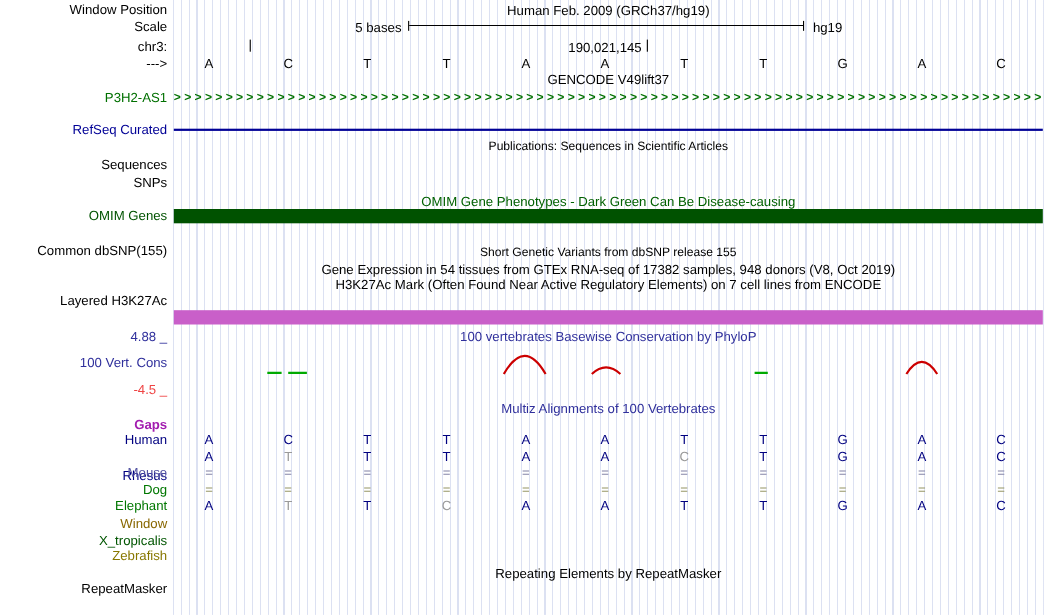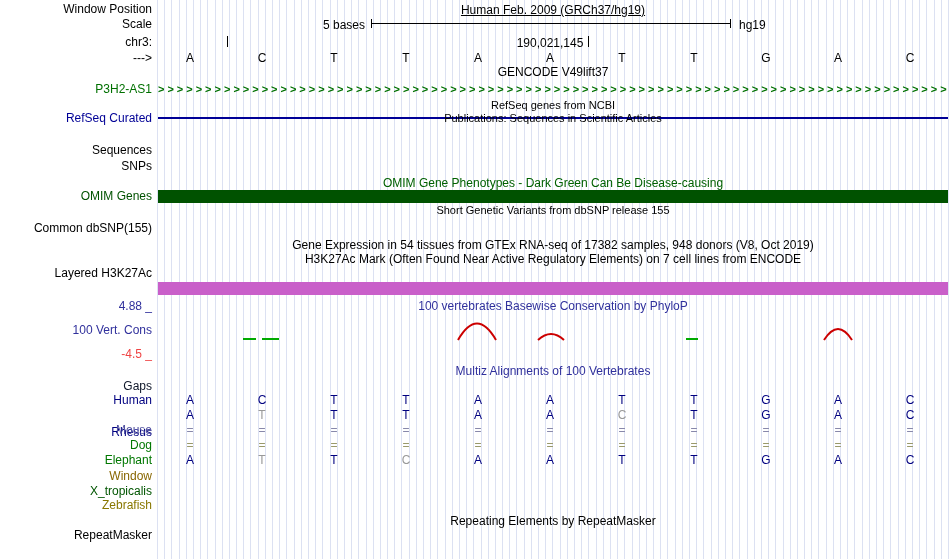--- a/index.html
+++ b/index.html
@@ -17,21 +17,21 @@
     position:absolute; left:0; width:152px; text-align:right;
     height:13px; line-height:13px; white-space:nowrap;
   }
   .ctitle {
     position:absolute; left:158px; width:790px; text-align:center;
     height:13px; line-height:13px; white-space:nowrap;
   }
   .small { font-size:11px; }
   .hdr {
     position:absolute; left:158px; top:3px; width:790px; height:13px;
-    display:flex; justify-content:center; gap:30px; white-space:nowrap;text-decoration:underline;
+    display:flex; justify-content:center; gap:30px; white-space:nowrap;
   }
   .scale-text { position:absolute; left:158px; top:18px; width:207px; text-align:right; }
   .scale-bar {
     position:absolute; left:371px; top:19px; width:360px; height:9px;
     border-left:1px solid #000; border-right:1px solid #000;
     background:linear-gradient(to bottom,transparent 4px,#000 4px,#000 5px,transparent 5px);
   }
   .scale-right { position:absolute; left:739px; top:18px; }
   .coord { position:absolute; left:470px; top:36px; width:160px; text-align:center; }
   .tick { position:absolute; width:1px; height:11px; background:#000; }
@@ -80,33 +80,32 @@
       <span class="cell" style="left: 658px; color: rgb(0, 0, 0);">T</span>
       <span class="cell" style="left: 730px; color: rgb(0, 0, 0);">G</span>
       <span class="cell" style="left: 802px; color: rgb(0, 0, 0);">A</span>
       <span class="cell" style="left: 874px; color: rgb(0, 0, 0);">C</span>
     </div>
 
   <div class="ctitle" style="top:66px">GENCODE V49lift37</div>
   <div class="llabel" style="top: 83px; color: rgb(0, 112, 0);">P3H2-AS1</div>
   <div class="arrows" style="color: rgb(0, 112, 0);">&gt;&gt;&gt;&gt;&gt;&gt;&gt;&gt;&gt;&gt;&gt;&gt;&gt;&gt;&gt;&gt;&gt;&gt;&gt;&gt;&gt;&gt;&gt;&gt;&gt;&gt;&gt;&gt;&gt;&gt;&gt;&gt;&gt;&gt;&gt;&gt;&gt;&gt;&gt;&gt;&gt;&gt;&gt;&gt;&gt;&gt;&gt;&gt;&gt;&gt;&gt;&gt;&gt;&gt;&gt;&gt;&gt;&gt;&gt;&gt;&gt;&gt;&gt;&gt;&gt;&gt;&gt;&gt;&gt;&gt;&gt;&gt;&gt;&gt;&gt;&gt;&gt;&gt;&gt;&gt;&gt;&gt;&gt;&gt;&gt;&gt;&gt;&gt;&gt;&gt;&gt;&gt;&gt;&gt;&gt;&gt;&gt;&gt;&gt;&gt;&gt;&gt;&gt;&gt;&gt;&gt;&gt;&gt;&gt;&gt;&gt;&gt;&gt;&gt;&gt;&gt;&gt;&gt;&gt;&gt;&gt;&gt;&gt;&gt;&gt;&gt;&gt;&gt;&gt;&gt;&gt;&gt;&gt;&gt;&gt;&gt;&gt;&gt;&gt;&gt;&gt;&gt;&gt;&gt;&gt;&gt;&gt;&gt;&gt;&gt;&gt;&gt;&gt;&gt;&gt;&gt;&gt;&gt;&gt;&gt;</div>
 
-  <div class="ctitle small" style="top:99px">RefSeq genes from NCBI</div>
   <div class="llabel" style="top: 112px; color: rgb(0, 0, 150);">RefSeq Curated</div>
   <div class="hline" style="top: 117px; height: 2px; background: rgb(0, 0, 150);"></div>
 
-  <div class="ctitle small" style="top:112px">Publications: Sequences in Scientific Articles</div>
+  <div class="ctitle small" style="top:127px">Publications: Sequences in Scientific Articles</div>
   <div class="llabel" style="top:144px">Sequences</div>
   <div class="llabel" style="top:160px">SNPs</div>
 
   <div class="ctitle" style="top: 177px; color: rgb(0, 96, 0);">OMIM Gene Phenotypes - Dark Green Can Be Disease-causing</div>
   <div class="llabel" style="top: 190px; color: rgb(0, 82, 0);">OMIM Genes</div>
   <div class="bar" style="top: 190px; background: rgb(0, 82, 0);"></div>
 
-  <div class="ctitle small" style="top:204px">Short Genetic Variants from dbSNP release 155</div>
+  <div class="ctitle small" style="top:224px">Short Genetic Variants from dbSNP release 155</div>
   <div class="llabel" style="top:222px">Common dbSNP(155)</div>
 
   <div class="ctitle" style="top:239px">Gene Expression in 54 tissues from GTEx RNA-seq of 17382 samples, 948 donors (V8, Oct 2019)</div>
   <div class="ctitle" style="top:253px">H3K27Ac Mark (Often Found Near Active Regulatory Elements) on 7 cell lines from ENCODE</div>
   <div class="llabel" style="top:267px">Layered H3K27Ac</div>
   <div class="bar" style="top: 282px; background: rgb(201, 95, 201);"></div>
 
   <div class="llabel" style="top: 300px; color: rgb(48, 48, 156);">4.88 _</div>
   <div class="ctitle" style="top: 300px; color: rgb(48, 48, 156);">100 vertebrates Basewise Conservation by PhyloP</div>
   <div class="llabel" style="top: 324px; color: rgb(48, 48, 156);">100 Vert. Cons</div>
@@ -115,21 +114,21 @@
       <path d="M85,24 L98,24 M104,24 L121,24 M528,24 L540,24" stroke="#00aa00" stroke-width="2" fill="none"></path>
       <path d="M300,25 Q319,-8 338,25" stroke="#cc0000" stroke-width="2" fill="none"></path>
       <path d="M380,25 Q393,13 406,25" stroke="#cc0000" stroke-width="2" fill="none"></path>
       <path d="M666,25 Q680,3 694,25" stroke="#cc0000" stroke-width="2" fill="none"></path>
     </svg>
   </div>
   <div class="llabel" style="top: 348px; color: #ef4444;">-4.5 _</div>
 
   <div class="ctitle" style="top: 365px; color: rgb(48, 48, 156);">Multiz Alignments of 100 Vertebrates</div>
 
-  <div class="llabel" style="top: 380px; color: #0f172a;">Gaps</div>
+  <div class="llabel" style="top: 380px; color: #a21caf; font-weight: bold;">Gaps</div>
 
   <div class="llabel" style="top: 394px; color: rgb(0, 0, 128);">Human</div>
   <div class="cellrow" style="top:393px">
       <span class="cell" style="left: 154px; color: rgb(0, 0, 128);">A</span>
       <span class="cell" style="left: 226px; color: rgb(0, 0, 128);">C</span>
       <span class="cell" style="left: 298px; color: rgb(0, 0, 128);">T</span>
       <span class="cell" style="left: 370px; color: rgb(0, 0, 128);">T</span>
       <span class="cell" style="left: 442px; color: rgb(0, 0, 128);">A</span>
       <span class="cell" style="left: 514px; color: rgb(0, 0, 128);">A</span>
       <span class="cell" style="left: 586px; color: rgb(0, 0, 128);">T</span>

